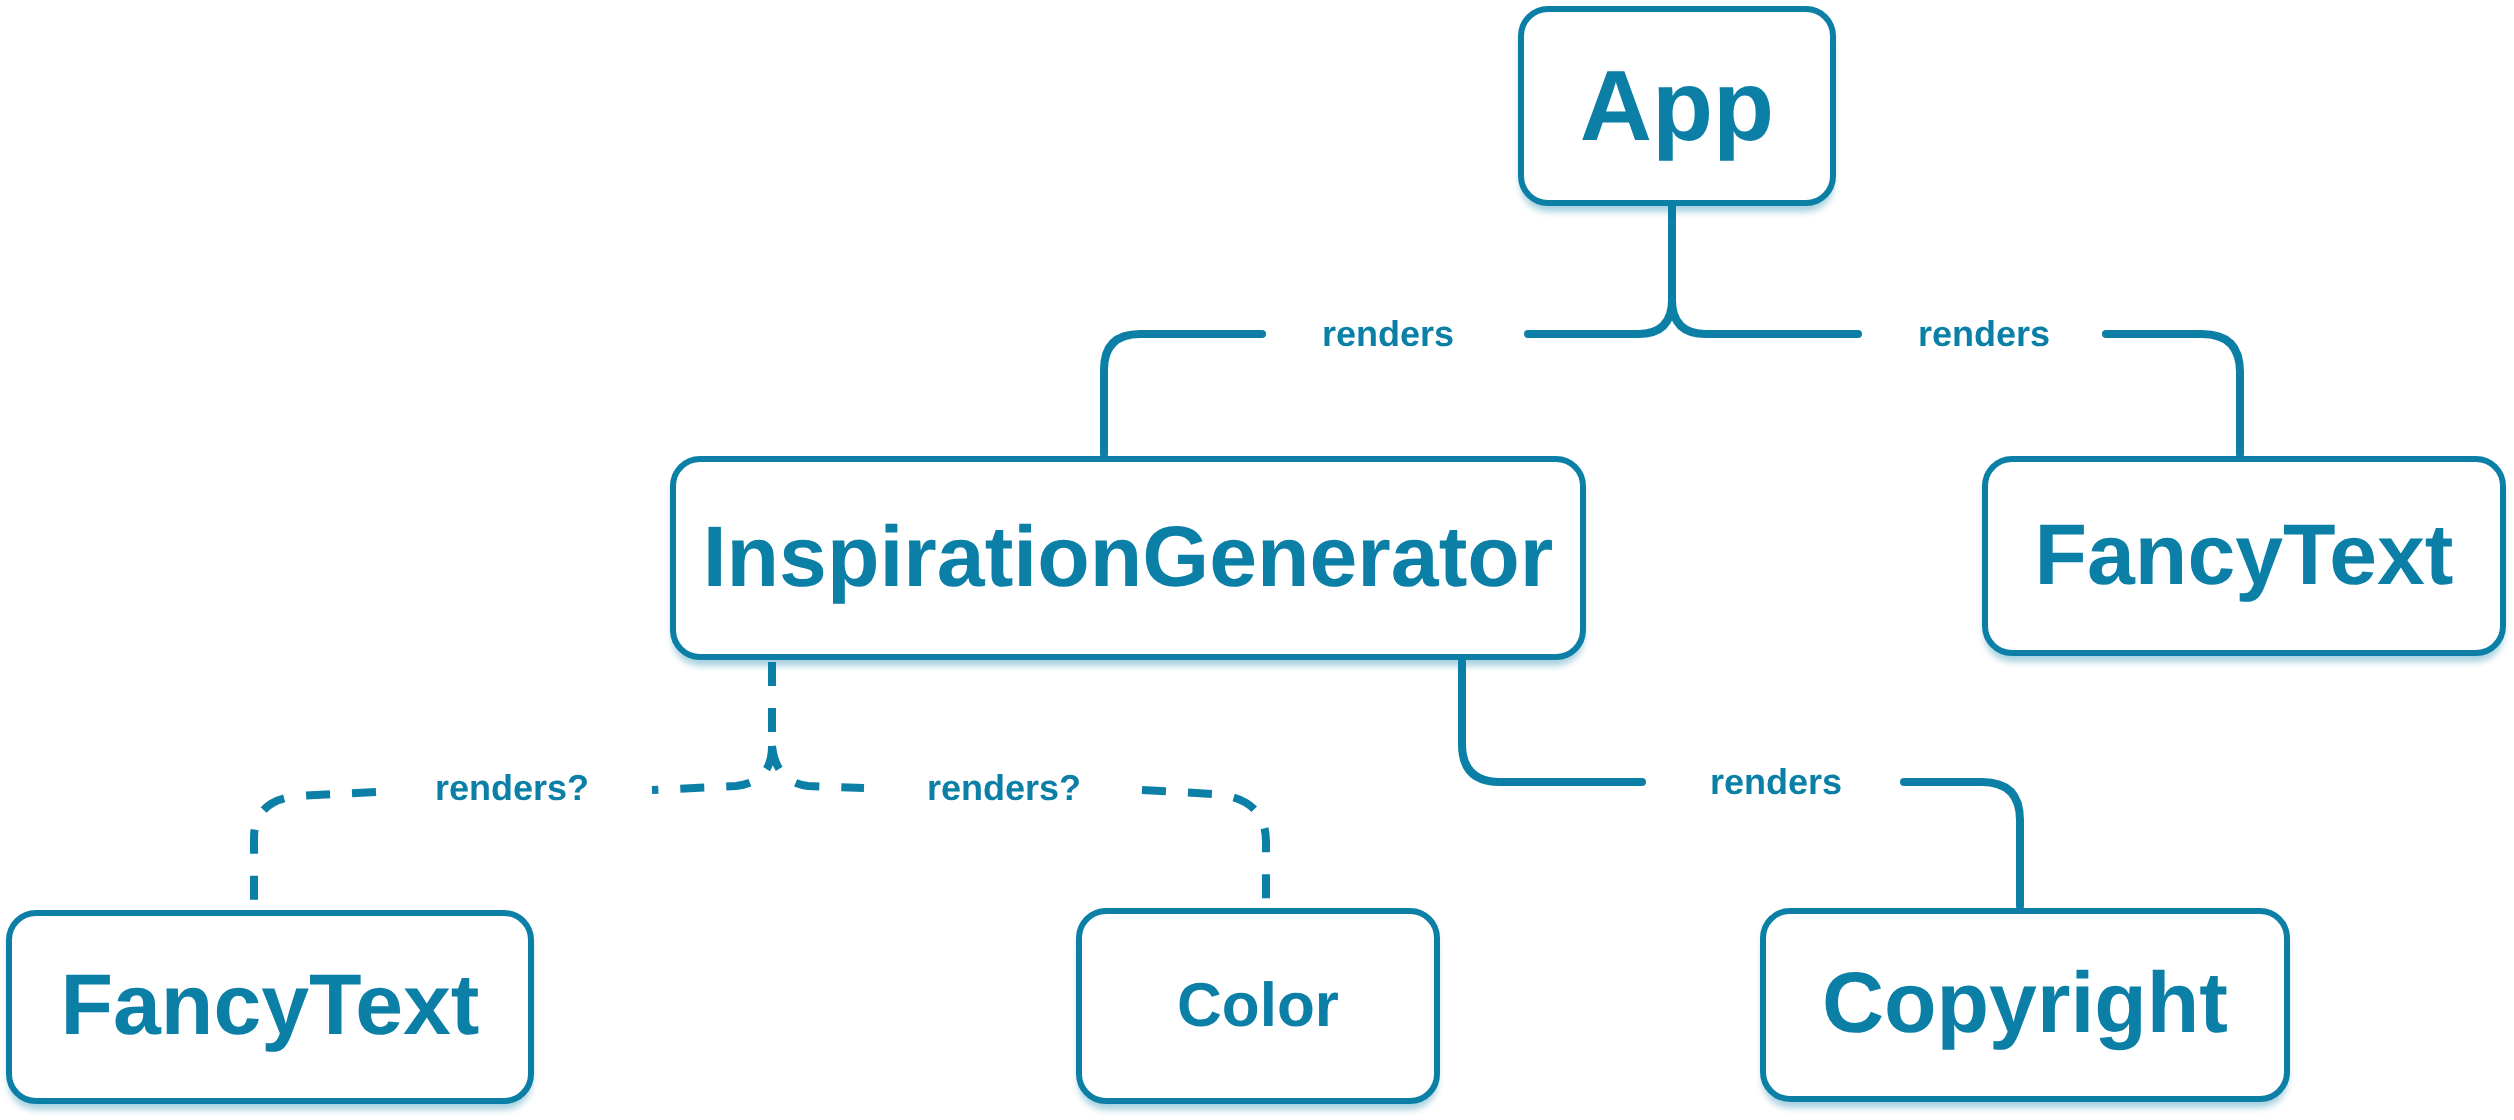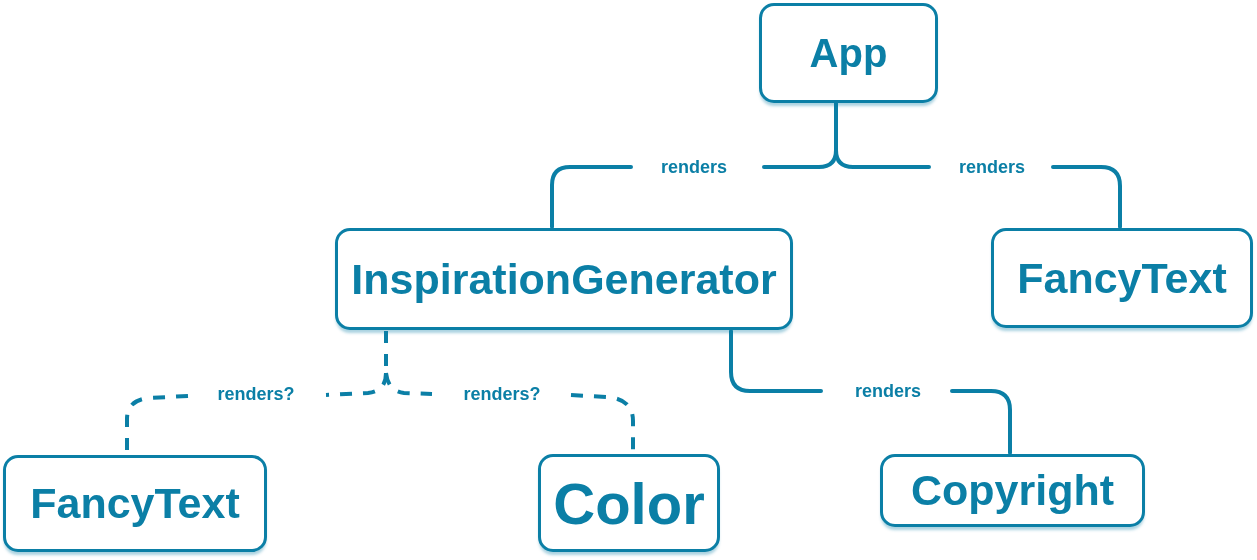--- a/index.html
+++ b/index.html
@@ -18,26 +18,26 @@
     position:absolute; box-sizing:border-box;
     background:var(--node-bg);
     border:3px solid var(--accent);
     border-radius:15px;
     display:flex; align-items:center; justify-content:center;
     color:var(--accent);
     font-weight:600;
     box-shadow:0 4px 3px -1px rgba(11,127,166,0.35);
   }
   .node span { white-space:nowrap; }
-  .node-app            { left:759px; top:3px;   width:179px; height:100px; font-size:40px; }
+  .node-app            { left:759px; top:3px;   width:159px; height:100px; font-size:50px; }
   .node-inspiration    { left:335px; top:228px; width:458px; height:102px; font-size:43px; }
   .node-fancytext-top  { left:991px; top:228px; width:262px; height:100px; font-size:43px; }
   .node-fancytext-bottom{ left:3px;  top:455px; width:264px; height:97px;  font-size:43px; }
-  .node-color          { left:538px; top:454px; width:182px; height:98px;  font-size:58px; }
-  .node-copyright      { left:880px; top:454px; width:265px; height:73px;  font-size:43px; }
+  .node-color          { left:538px; top:454px; width:182px; height:98px;  font-size:31px; }
+  .node-copyright      { left:880px; top:454px; width:265px; height:97px;  font-size:43px; }
   .edge-label {
     position:absolute; transform:translate(-50%,-50%);
     color:var(--accent); font-weight:700; font-size:18px;
     white-space:nowrap; line-height:1;
   }
   .lab-app-left   { left:694px;  top:167px; }
   .lab-app-right  { left:992px;  top:167px; }
   .lab-copyright  { left:888px;  top:391px; }
   .lab-q-left     { left:256px;  top:394px; }
   .lab-q-right    { left:502px;  top:394px; }

